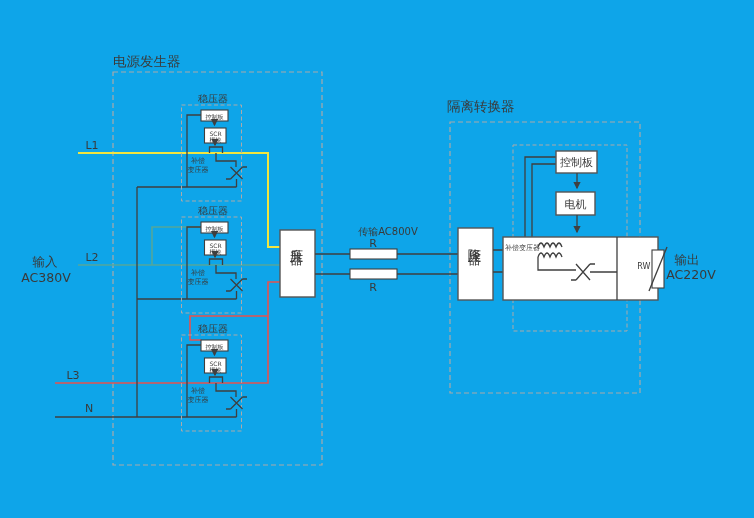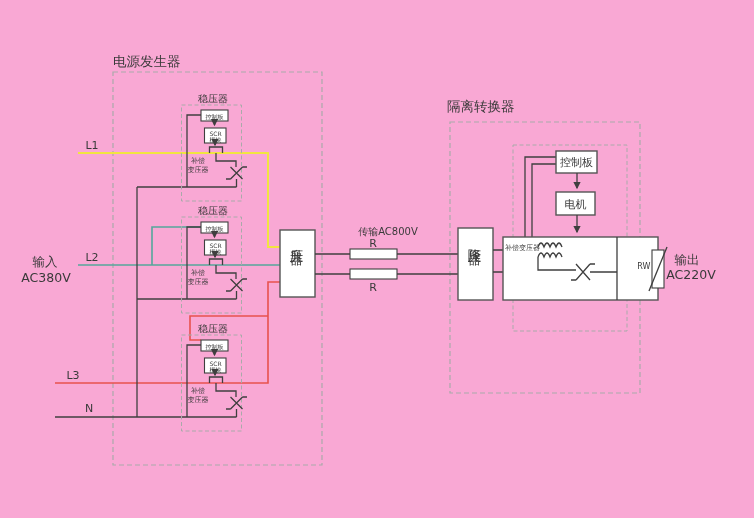--- a/index.html
+++ b/index.html
@@ -1,16 +1,16 @@
 <!DOCTYPE html>
 <html style="--l1: #F2E540; --l2: #54A79B; --l3: #E8524E; --wire: #3F3F3F; --box_stroke: #555555; --dashed: #AAAAAA; --text: #3A3A3A;"><head>
 <meta charset="utf-8">
 <style>
   html,body{margin:0;padding:0;background:#ffffff;}
-  .stage{position:relative;width:754px;height:518px;background:#f9a8d4;overflow:hidden;
+  .stage{position:relative;width:754px;height:518px;background:#0ea5e9;overflow:hidden;
          font-family:"DejaVu Sans",sans-serif;}
   svg text{fill:var(--text);font-family:"DejaVu Sans",sans-serif;}
   .wire{stroke:var(--wire);stroke-width:1.3;fill:none;}
   .wire-l1{stroke:var(--l1);stroke-width:2;fill:none;}
   .wire-l2{stroke:var(--l2);stroke-width:1.6;fill:none;}
   .wire-l3{stroke:var(--l3);stroke-width:1.6;fill:none;}
   .boxed{fill:#ffffff;stroke:var(--box_stroke);stroke-width:1.4;}
   .smallbox{fill:#ffffff;stroke:var(--wire);stroke-width:1.1;}
   .dashbox{fill:none;stroke:var(--dashed);stroke-width:1.2;stroke-dasharray:5 3;}
   .dashbox2{fill:none;stroke:var(--dashed);stroke-width:1;stroke-dasharray:4 2.5;}

